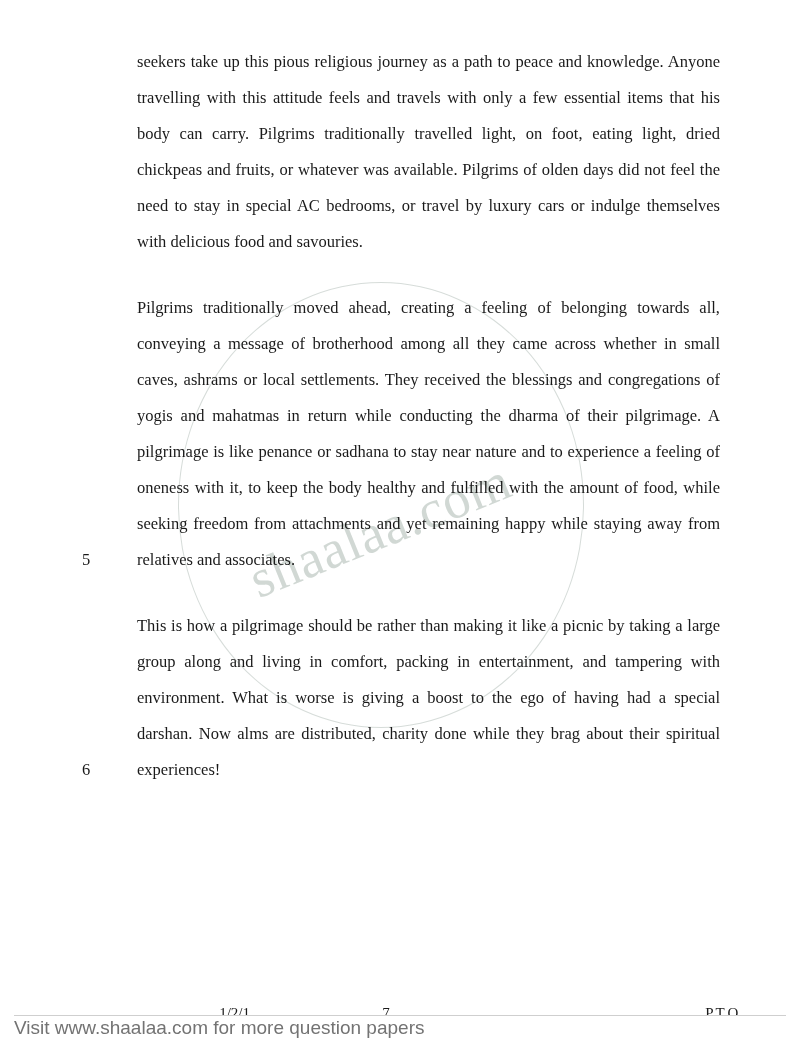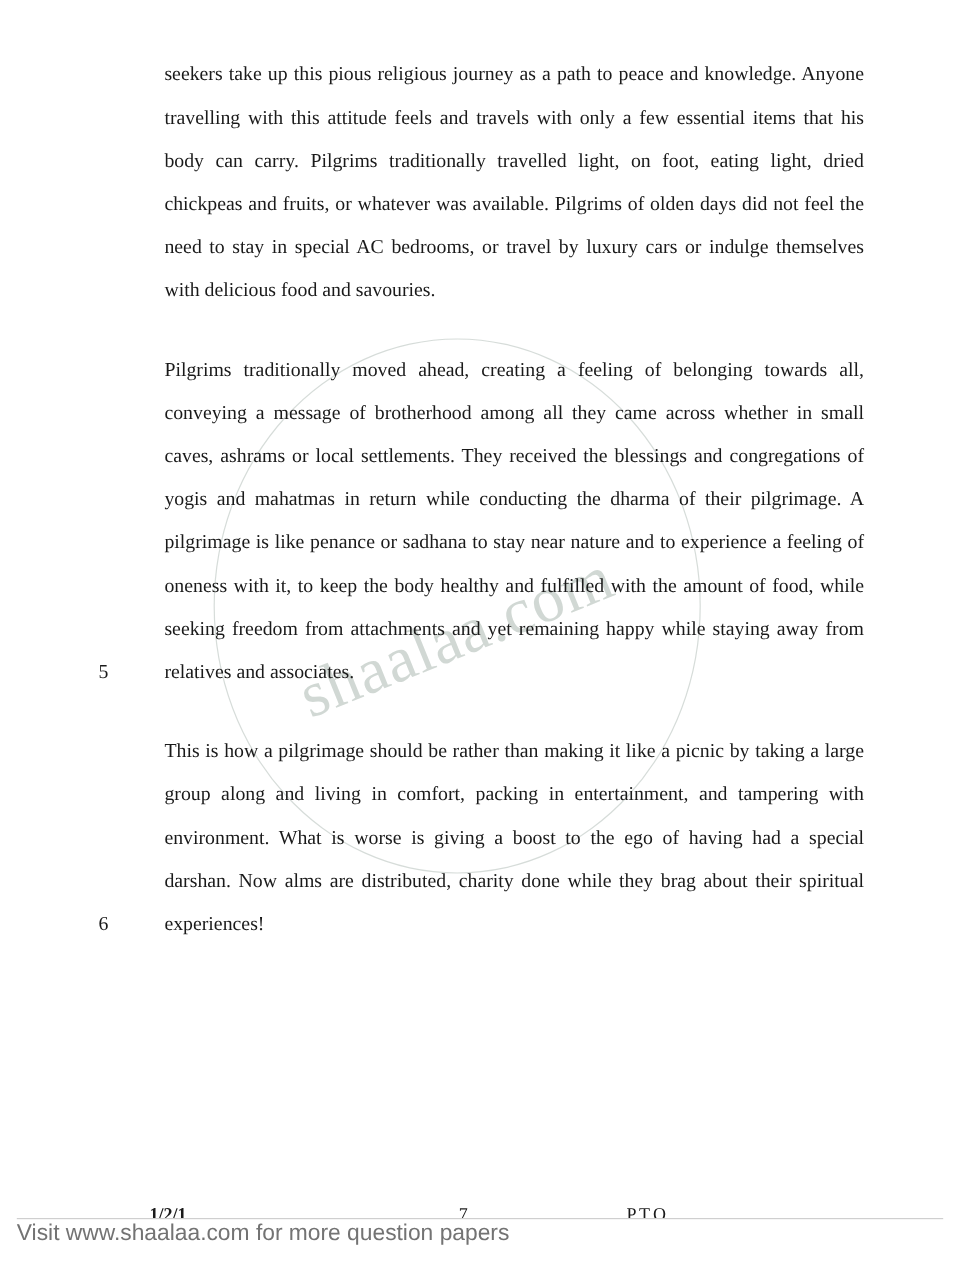--- a/index.html
+++ b/index.html
@@ -99,31 +99,30 @@
     display: flex;
     align-items: baseline;
     font-size: 15px;
     color: #1a1a1a;
     padding: 0 30px;
     box-sizing: border-box;
   }
   .footer-left {
     flex: 0 0 auto;
     width: 220px;
-    text-align: center;
-    font-weight: bold;
+    text-align: right;
   }
   .footer-center {
     flex: 1 1 auto;
     text-align: center;
   }
   .footer-right {
     flex: 0 0 auto;
     width: 220px;
-    text-align: left;
+    text-align: right;
     padding-right: 28px;
     margin-top: 19px;
   }
 
   .promo-bar {
     position: absolute;
     left: 0;
     bottom: 0;
     width: 800px;
     padding: 2px 0 21px 14px;

